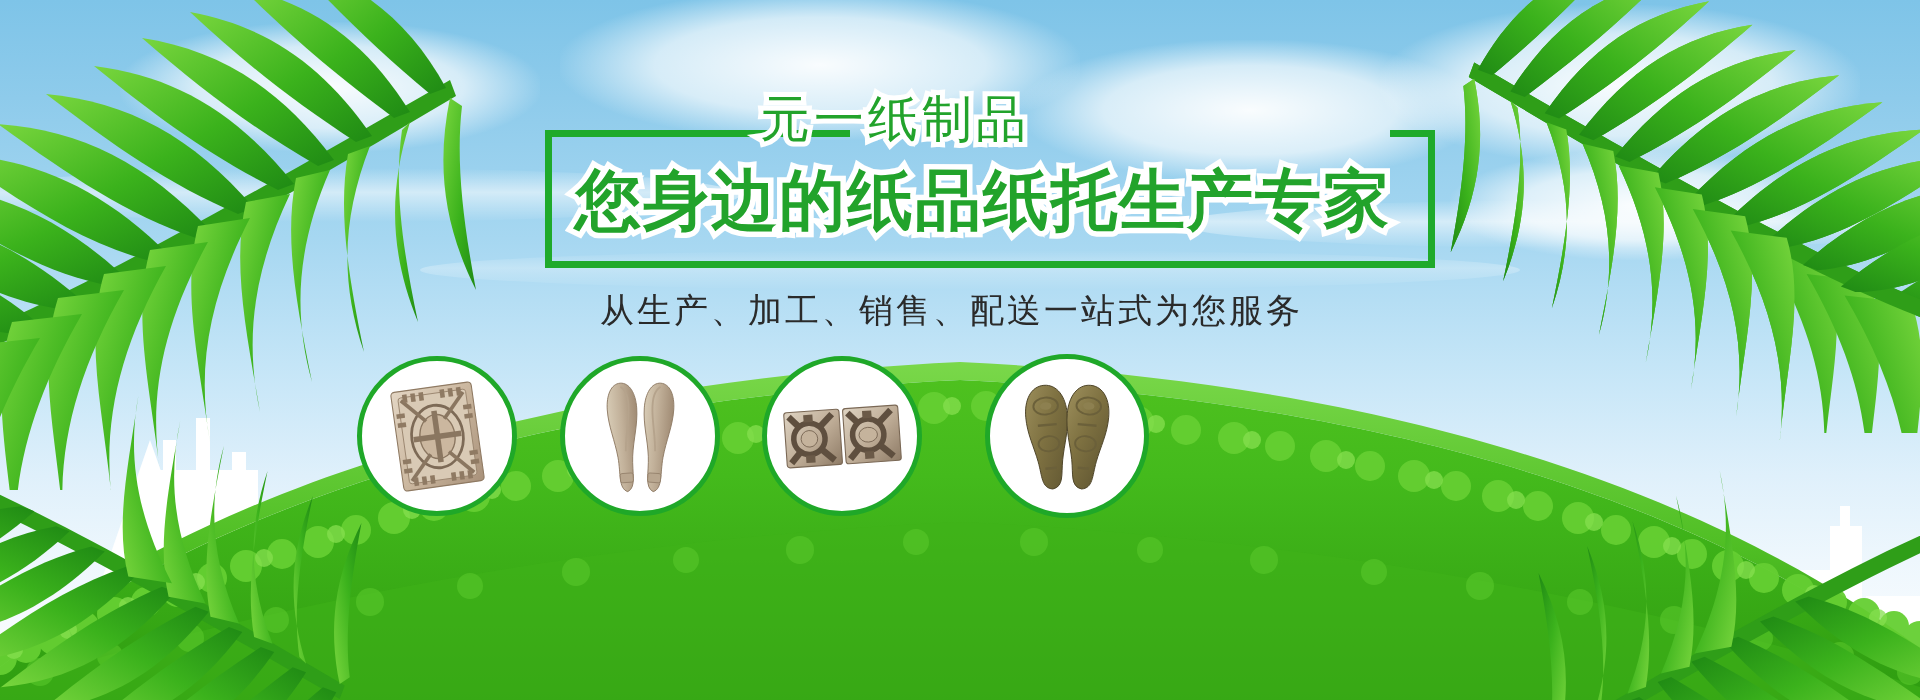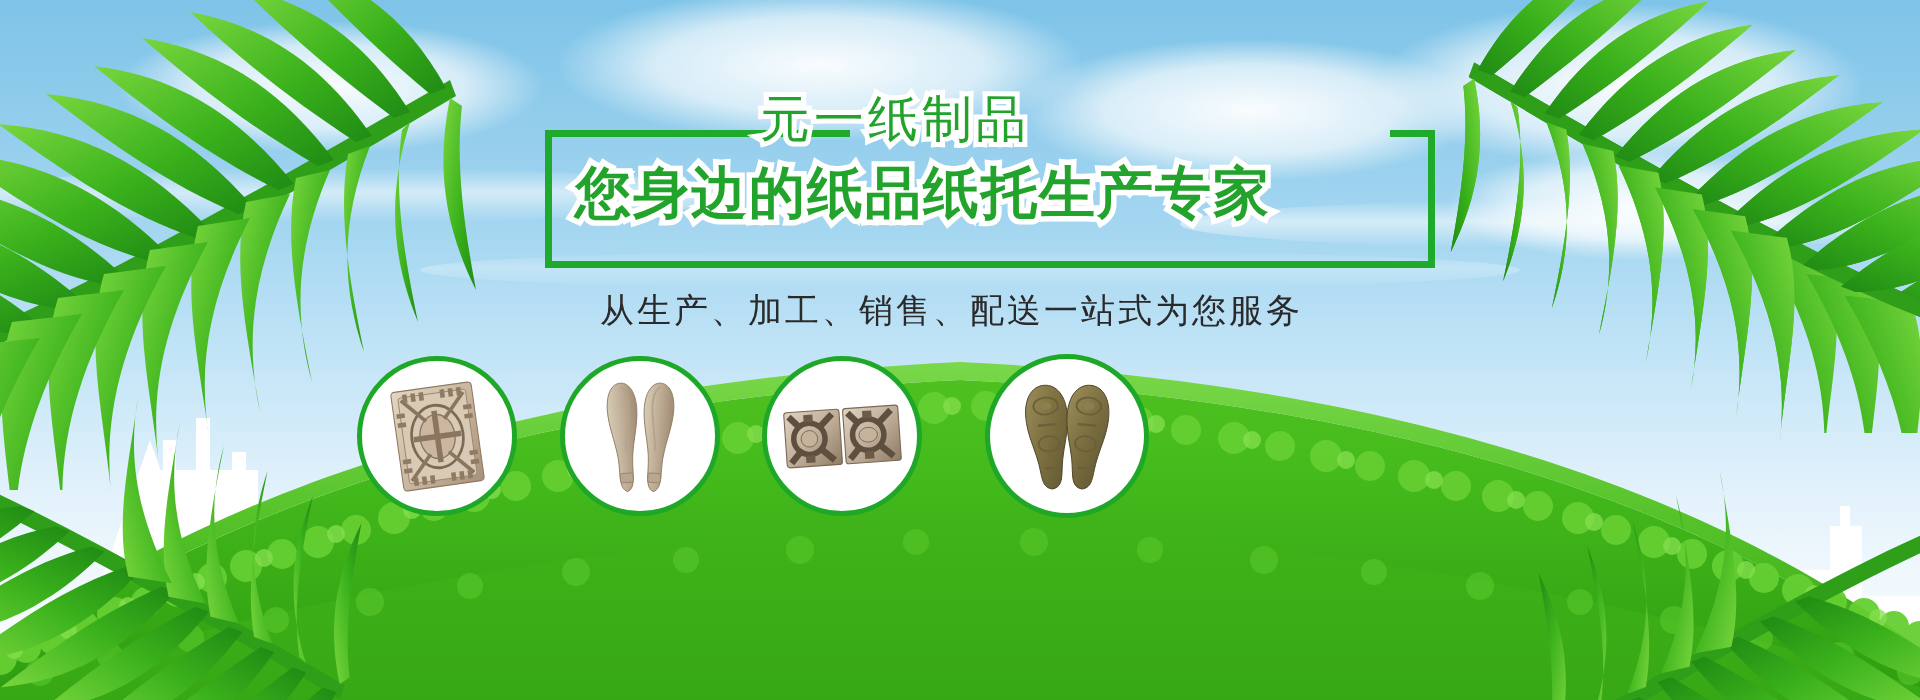--- a/index.html
+++ b/index.html
@@ -57,21 +57,21 @@
     position:absolute; left:215px; top:-22px;
     font-size:50px; font-weight:normal; letter-spacing:4px;
     color:#22a32b; white-space:nowrap;
     font-family:"DejaVu Sans", sans-serif;
     -webkit-text-stroke:10px #ffffff;
     paint-order:stroke fill;
     text-shadow:0 0 2px rgba(255,255,255,.9);
   }
   #title-line2 {
     position:absolute; left:30px; top:48px;
-    font-size:56px; font-weight:bold; letter-spacing:2px;
+    font-size:66px; font-weight:bold; letter-spacing:2px;
     color:#22a32b; white-space:nowrap;
     font-family:"DejaVu Sans", sans-serif;
     -webkit-text-stroke:11px #ffffff;
     paint-order:stroke fill;
   }
   #subtitle {
     position:absolute; left:600px; top:288px;
     width:820px;
     text-align:left;
     font-size:34px; letter-spacing:3px;

